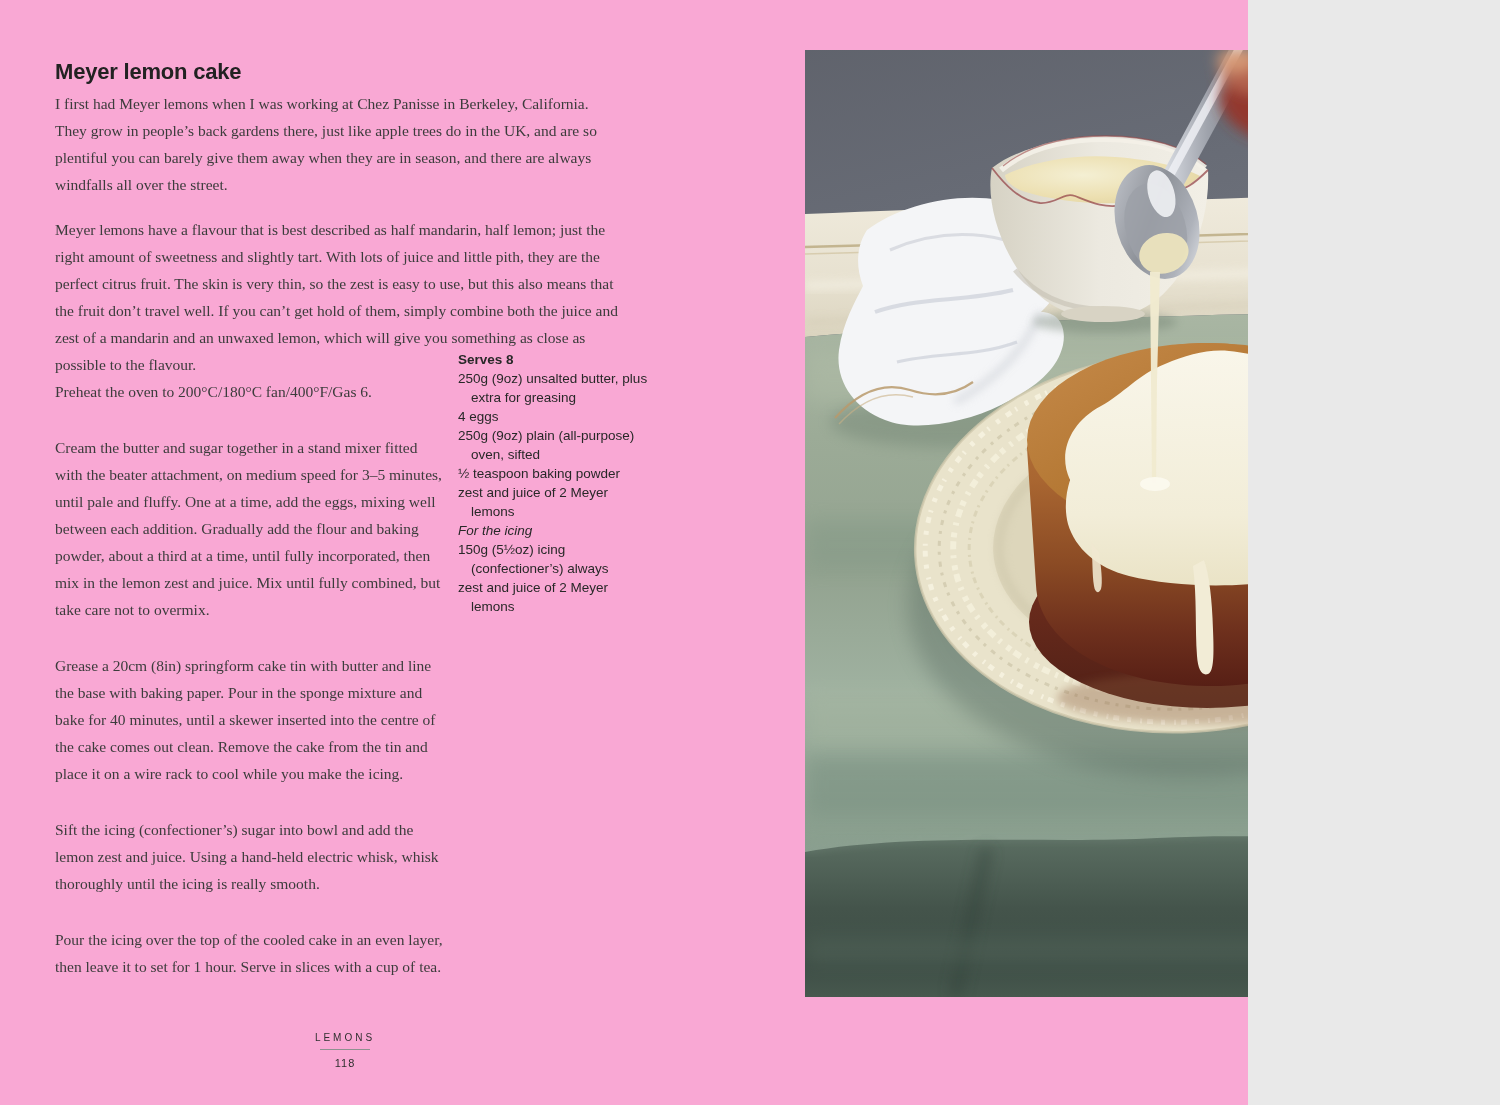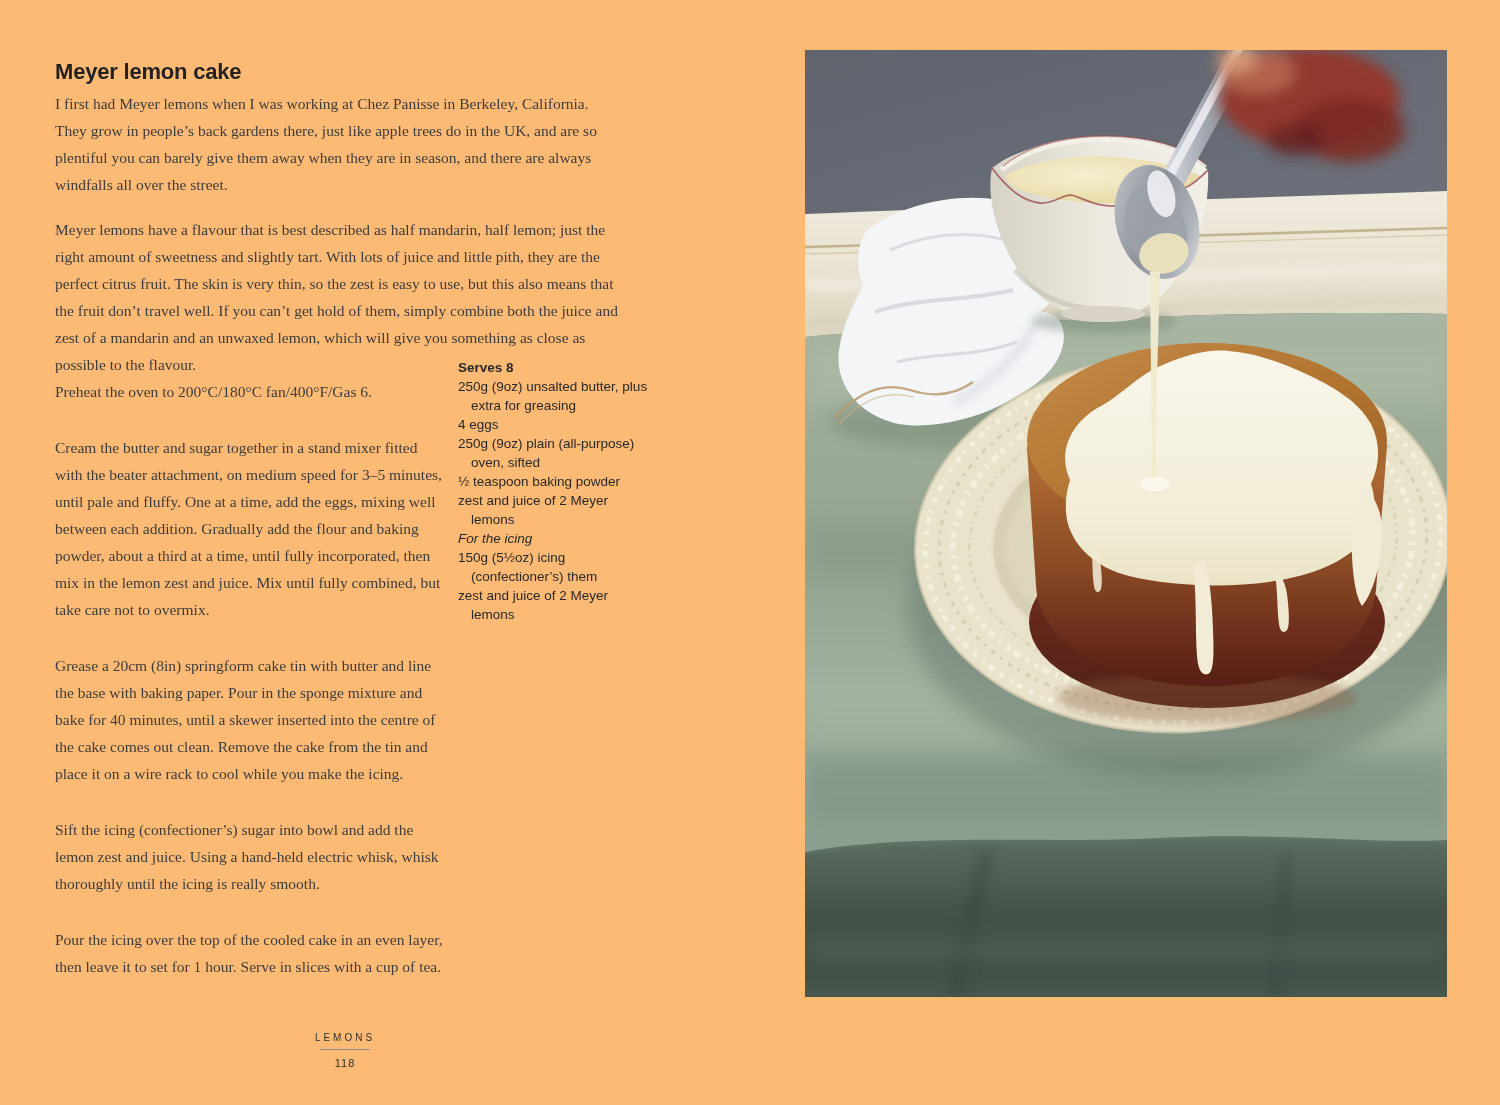--- a/index.html
+++ b/index.html
@@ -1,30 +1,30 @@
 <!DOCTYPE html>
 <html><head>
 <meta charset="utf-8">
 <style>
   html,body{margin:0;padding:0;background:#e9e9e9;}
   .page{
-    position:relative;width:1500px;height:1105px;background:#fdba74;
+    position:relative;width:1248px;height:1105px;background:#f9a8d4;
     overflow:hidden;font-family:"Liberation Serif",serif;color:#3c3c3c;
   }
   .title{
     position:absolute;left:55px;top:44px;
     font-family:"Liberation Sans",sans-serif;font-weight:bold;
     font-size:22px;color:#222;letter-spacing:-0.2px;
   }
   .intro{position:absolute;left:55px;top:90px;width:568px;}
   .intro p,.method p{font-size:15.5px;line-height:27px;margin:0 0 18px 0;}
   .method{position:absolute;left:55px;top:349px;width:392px;}
   .method p{margin-bottom:20px;margin-top:29px;}
   .ingredients{
-    position:absolute;left:458px;top:358px;width:196px;
+    position:absolute;left:458px;top:350px;width:196px;
     font-family:"Liberation Sans",sans-serif;font-size:13.5px;
     line-height:19px;color:#282828;
   }
   .serves{font-weight:bold;}
   .hang{padding-left:13px;text-indent:-13px;}
   .icing-heading{font-style:italic;}
   .footer{position:absolute;left:245px;top:1032px;width:200px;text-align:center;
     font-family:"Liberation Sans",sans-serif;color:#2f2f2f;}
   .footer .section{font-size:10px;font-weight:normal;letter-spacing:3px;}
   .footer .rule{width:50px;height:1px;background:#909090;margin:6px auto 7px auto;}
@@ -56,21 +56,21 @@
   </div>
 
   <div class="ingredients">
     <div class="serves">Serves 8</div>
     <div class="hang">250g (9oz) unsalted butter, plus extra for greasing</div>
     <div class="hang">4 eggs</div>
     <div class="hang">250g (9oz) plain (all-purpose) oven, sifted</div>
     <div class="hang">½ teaspoon baking powder</div>
     <div class="hang">zest and juice of 2 Meyer lemons</div>
     <div class="icing-heading">For the icing</div>
-    <div class="hang">150g (5½oz) icing (confectioner’s) them</div>
+    <div class="hang">150g (5½oz) icing (confectioner’s) always</div>
     <div class="hang">zest and juice of 2 Meyer lemons</div>
   </div>
 
   <div class="footer">
     <div class="section">LEMONS</div>
     <div class="rule"></div>
     <div class="pagenum">118</div>
   </div>
 
   <div class="photo">

